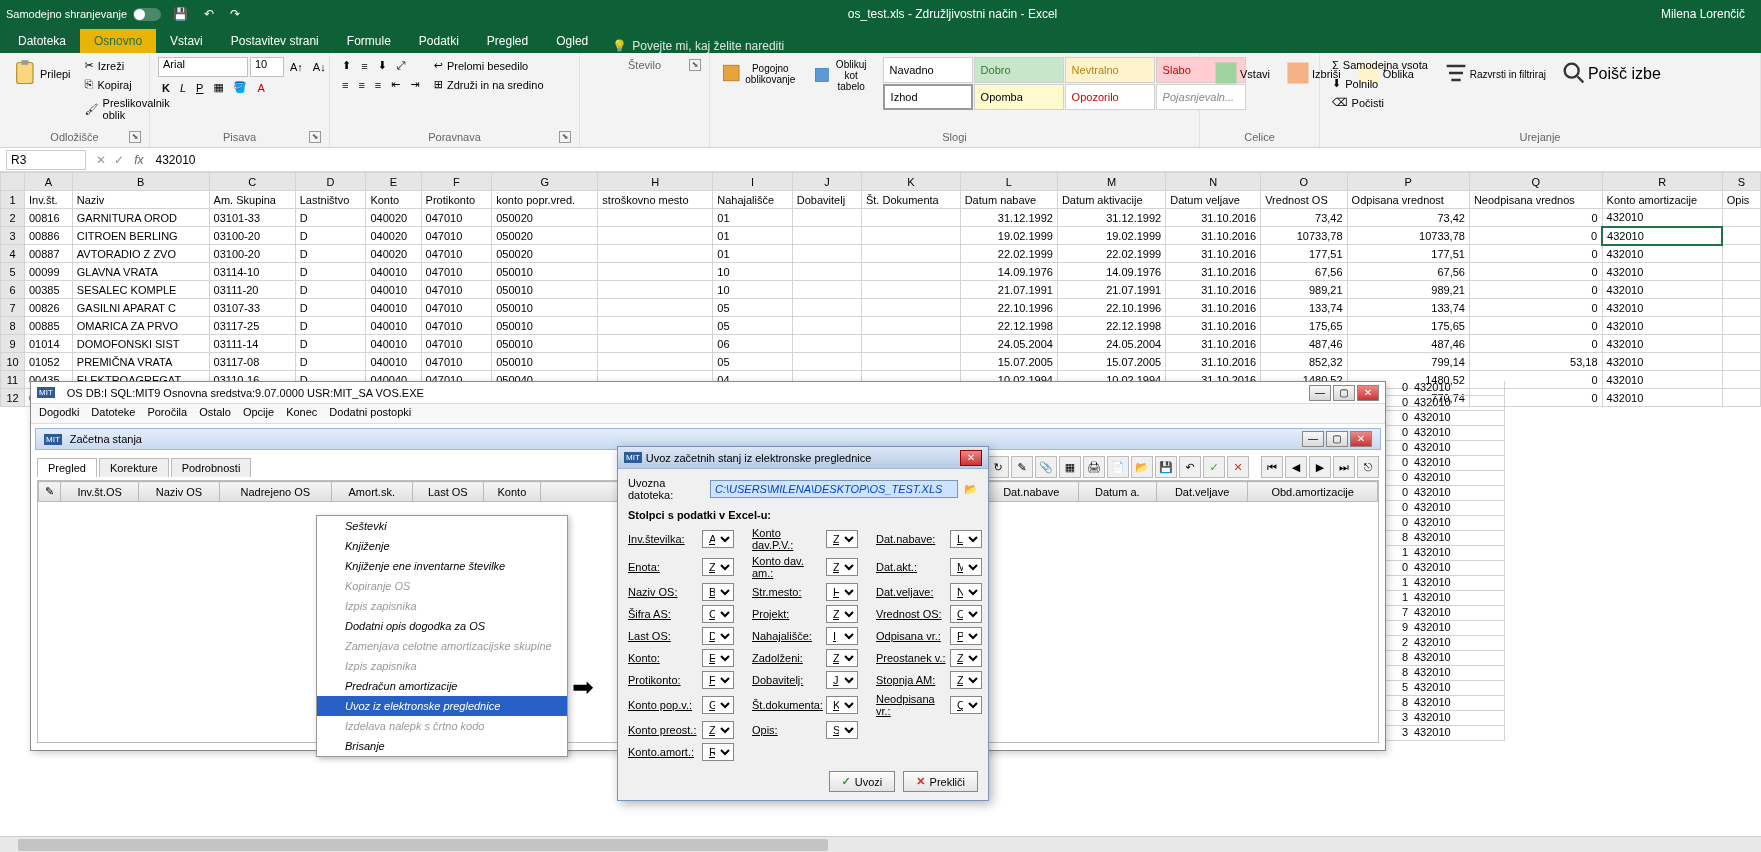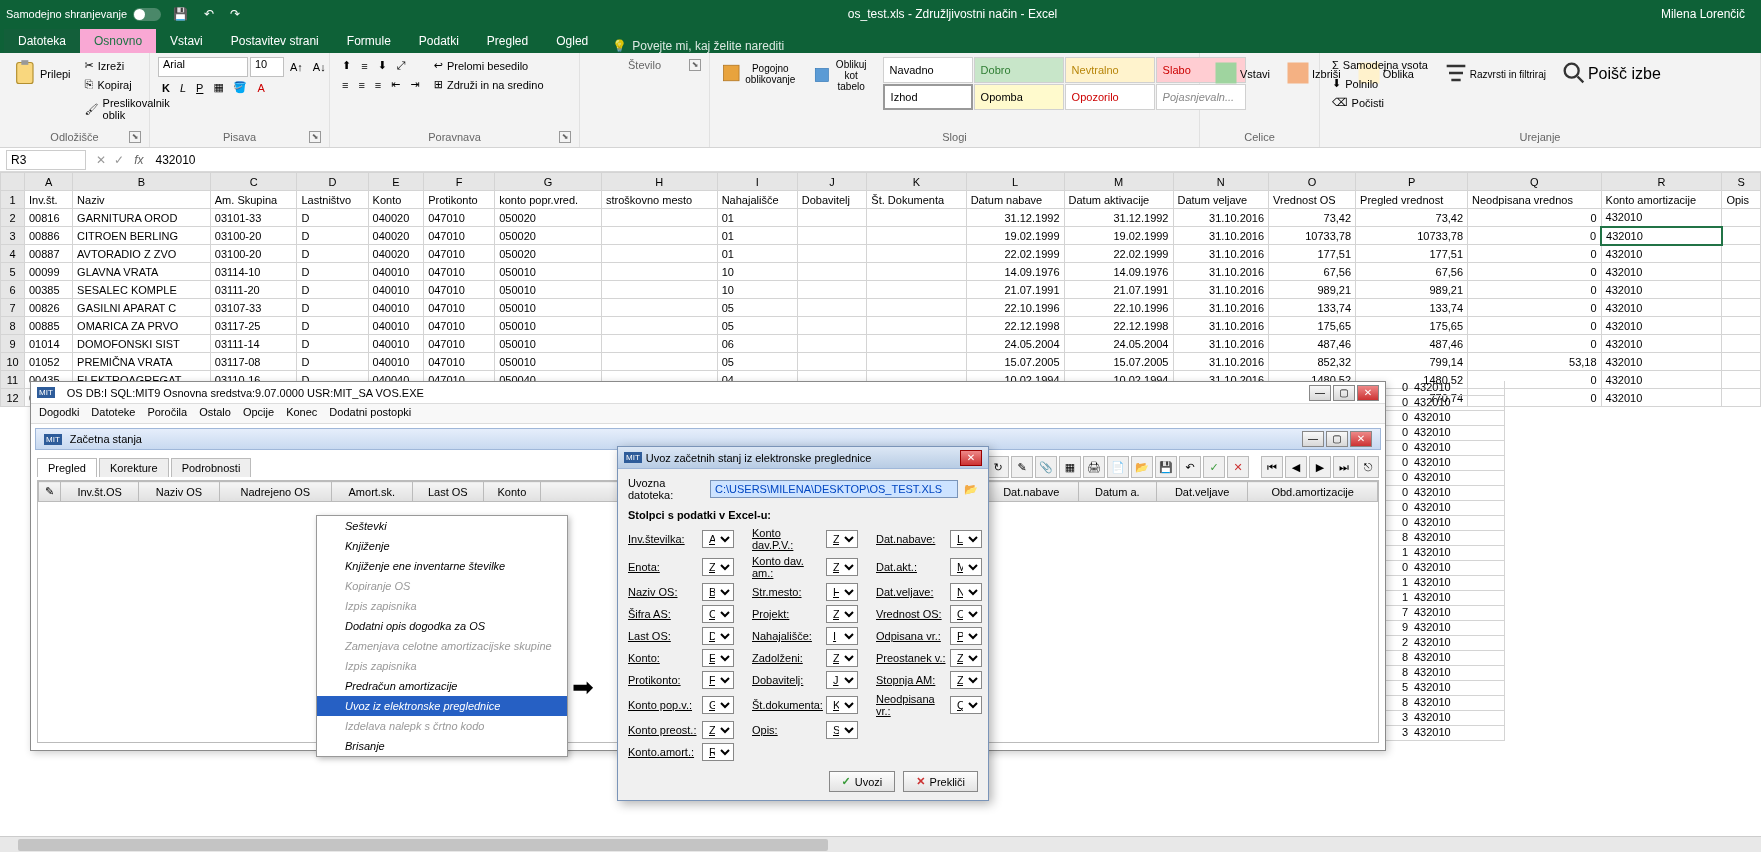--- a/index.html
+++ b/index.html
@@ -12,21 +12,21 @@
 .autosave-toggle { display: flex; align-items: center; gap: 6px; font-size: 11px; }
 .toggle-track { width: 28px; height: 13px; background: rgba(255,255,255,.25); border-radius: 7px; position: relative; }
 .toggle-knob { position: absolute; width: 11px; height: 11px; background: #fff; border-radius: 50%; top: 1px; left: 1px; }
 .titlebar .center { flex: 1; text-align: center; }
 .titlebar .user { padding-right: 10px; font-size: 12px; }
 
 
 .ribbon-tabs { height: 25px; background: #0e6137; display: flex; align-items: flex-end; padding-left: 4px; color: #fff; font-size: 12px; }
 .ribbon-tab { padding: 5px 14px; cursor: pointer; }
 .ribbon-tab.file { background: #135f3a; }
-.ribbon-tab.active { background: #f9a8d4; color: #217346; }
+.ribbon-tab.active { background: #eab308; color: #217346; }
 .tellme { display: flex; align-items: center; gap: 5px; margin-left: 10px; opacity: .85; }
 
 
 .ribbon { height: 95px; background: #f3f3f3; border-bottom: 1px solid #d4d4d4; display: flex; font-size: 11px; }
 .rgroup { border-right: 1px solid #e1e1e1; padding: 4px 8px 2px; display: flex; flex-direction: column; justify-content: space-between; position: relative; }
 .rgroup-label { text-align: center; color: #666; font-size: 11px; padding: 2px 0; position: relative; }
 .dlg-launch { position: absolute; right: 0; bottom: 2px; width: 12px; height: 12px; border: 1px solid #999; font-size: 8px; line-height: 10px; text-align: center; color: #666; cursor: pointer; }
 .rgroup-body { flex: 1; display: flex; gap: 6px; align-items: flex-start; }
 .big-btn { display: flex; flex-direction: row; align-items: center; justify-content: center; padding: 2px 4px; cursor: pointer; }
 .big-btn .ico { width: 28px; height: 28px; margin-bottom: 2px; }
@@ -77,21 +77,21 @@
 
 .arrow { position: absolute; left: 572px; top: 672px; font-size: 26px; z-index: 55; }
 
 
 .dlg { position: absolute; left: 617px; top: 446px; width: 372px; background: #f0f0f0; border: 1px solid #7a94b8; box-shadow: 3px 3px 10px rgba(0,0,0,.3); font-size: 11px; z-index: 60; }
 .dlg-title { height: 22px; background: linear-gradient(#dce7f5,#b8cce4); border-bottom: 1px solid #9fb7d9; display: flex; align-items: center; padding: 0 6px; }
 .dlg-title .close { margin-left: auto; width: 22px; height: 16px; background: linear-gradient(#e88,#c33); color: #fff; border: 1px solid #900; text-align: center; line-height: 14px; cursor: pointer; font-size: 10px; }
 .dlg-body { padding: 8px 10px; }
 .dlg-row { display: flex; align-items: center; gap: 6px; margin-bottom: 6px; }
 .dlg-row label { width: 76px; }
-.dlg-input { flex: 1; border: 1px solid #7a94b8; background: #fff; padding: 2px 4px; color: #0046c2; font-size: 11px; }
+.dlg-input { flex: 1; border: 1px solid #7a94b8; background: #fff; padding: 2px 4px; color: #0046c2; font-size: 11px; font-style: italic; }
 .dlg-cols { display: grid; grid-template-columns: repeat(3, 1fr); gap: 4px 18px; margin-top: 6px; }
 .col-row { display: flex; align-items: center; gap: 4px; text-decoration: underline; }
 .col-row label { width: 70px; font-size: 11px; }
 .col-sel { width: 32px; border: 1px solid #888; background: #fff; padding: 1px 2px; font-size: 11px; }
 .dlg-btns { display: flex; gap: 8px; justify-content: flex-end; margin-top: 10px; }
 .dlg-btn { padding: 3px 12px; border: 1px solid #888; background: linear-gradient(#fdfdfd,#e3e3e3); cursor: pointer; display: flex; align-items: center; gap: 4px; }
 .chk { color: #3a9b3a; font-weight: bold; }
 .xmark { color: #c33; font-weight: bold; }
 
 
@@ -359,21 +359,21 @@
           <td class="hdr">Protikonto</td>
           <td class="hdr">konto popr.vred.</td>
           <td class="hdr">stroškovno mesto</td>
           <td class="hdr">Nahajališče</td>
           <td class="hdr">Dobavitelj</td>
           <td class="hdr">Št. Dokumenta</td>
           <td class="hdr">Datum nabave</td>
           <td class="hdr">Datum aktivacije</td>
           <td class="hdr">Datum veljave</td>
           <td class="hdr">Vrednost OS</td>
-          <td class="hdr">Pregled vrednost</td>
+          <td class="hdr">Odpisana vrednost</td>
           <td class="hdr">Neodpisana vrednos</td>
           <td class="hdr">Konto amortizacije</td>
           <td class="hdr">Opis</td>
         </tr>
         <tr>
           <th class="rowhdr">2</th>
           <td class="" style="">00816</td>
           <td class="" style="">GARNITURA OROD</td>
           <td class="" style="">03101-33</td>
           <td class="" style="">D</td>

